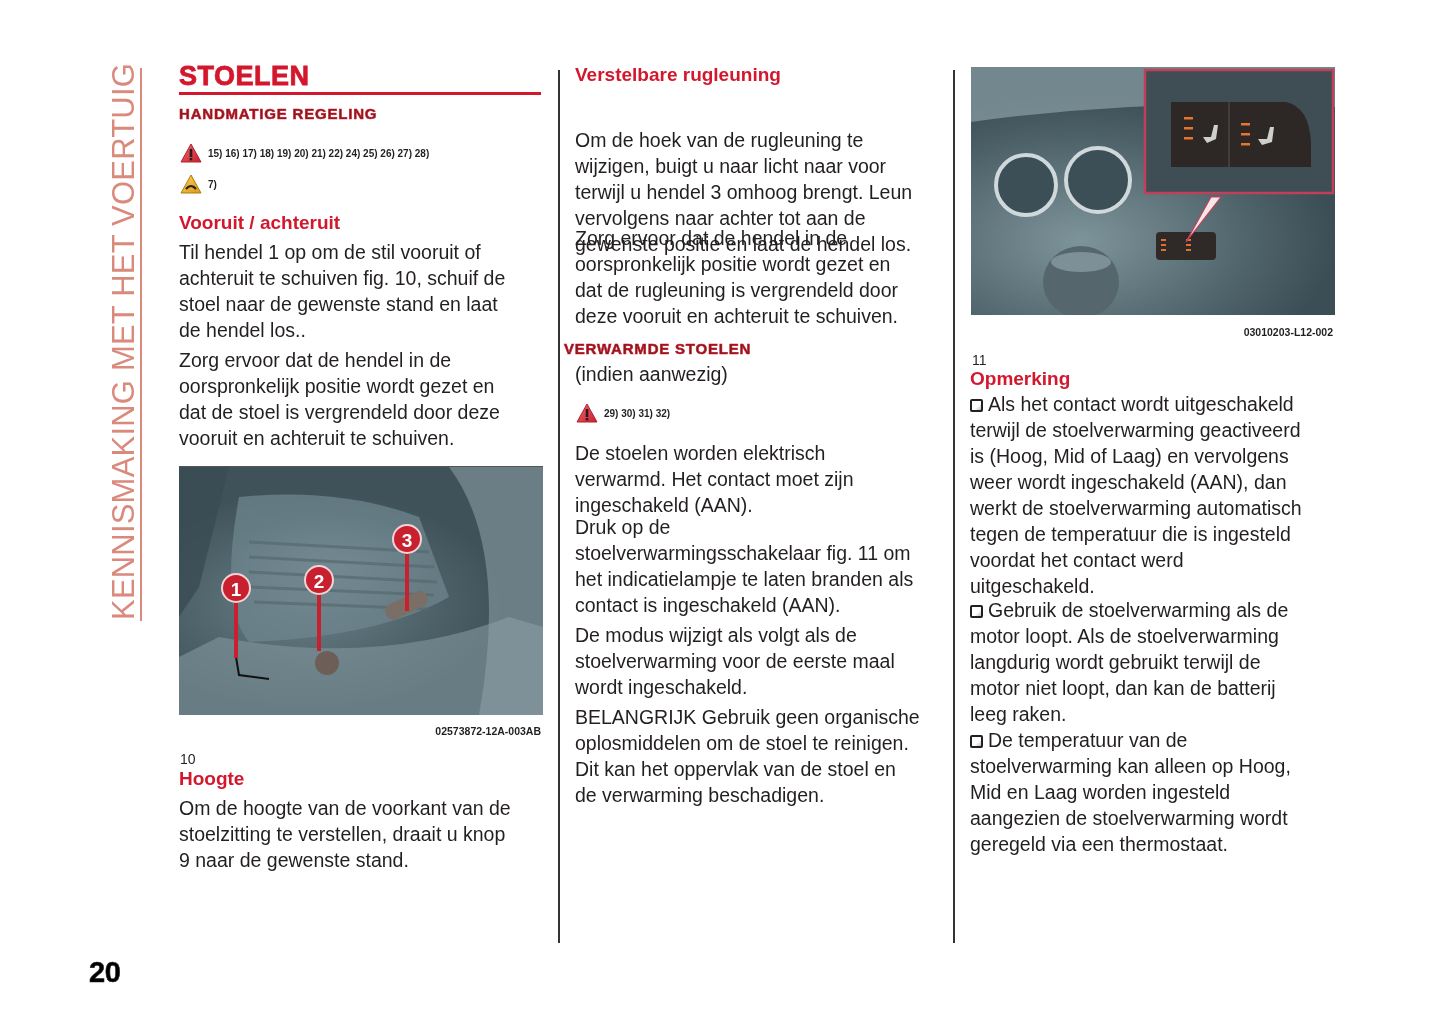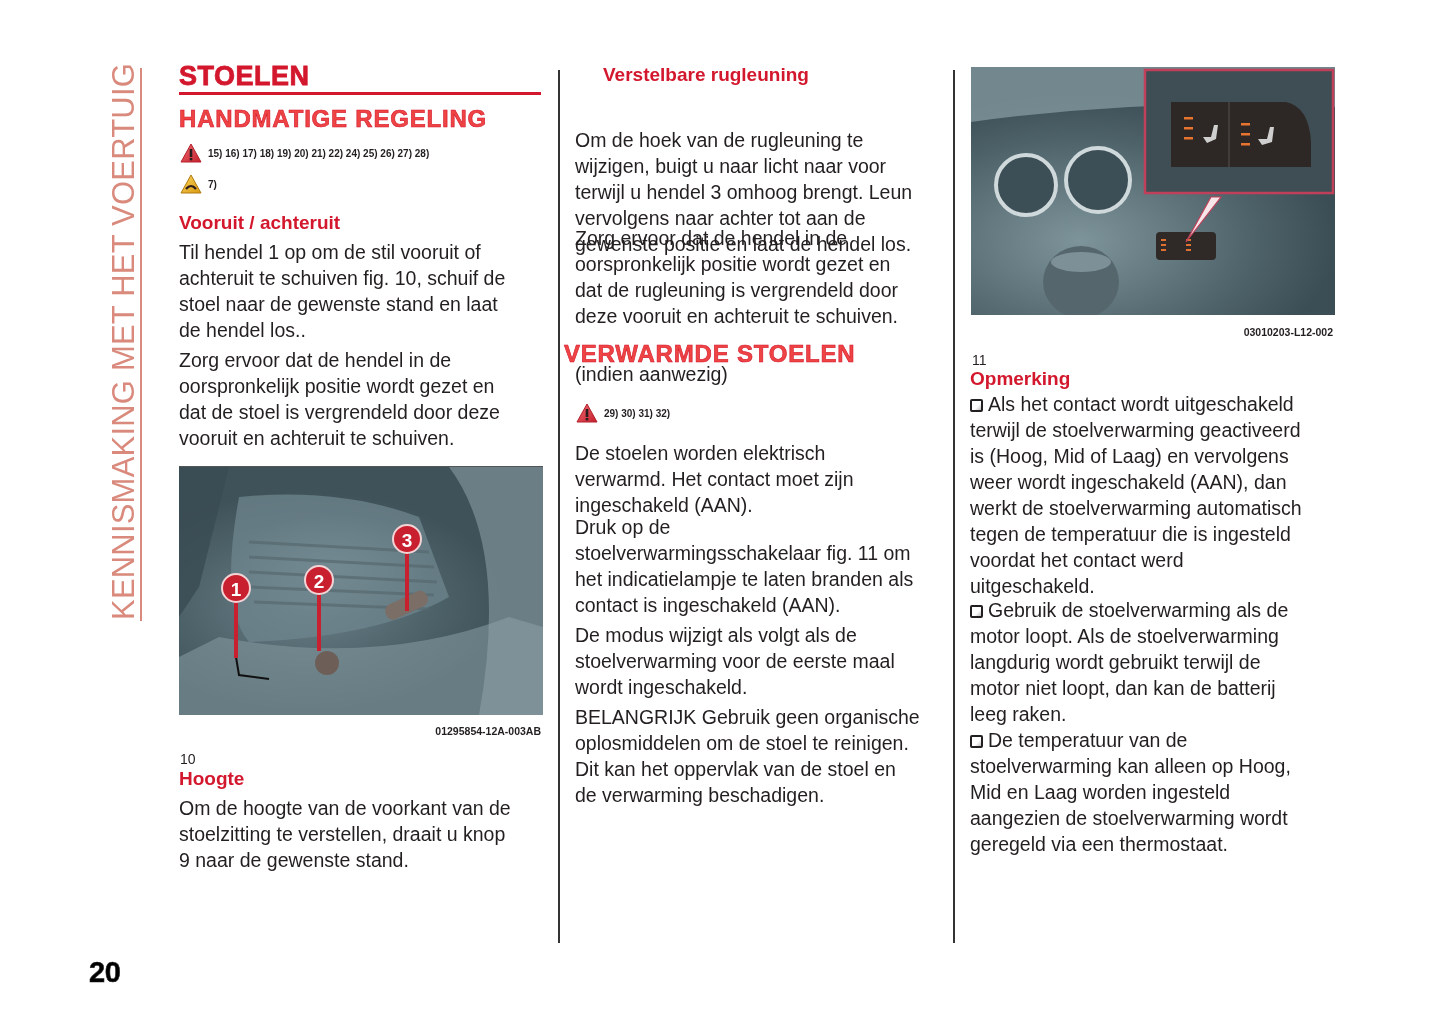--- a/index.html
+++ b/index.html
@@ -14,21 +14,21 @@
   }
   .side-rule { position: absolute; left: 140px; top: 68px; width: 1.5px; height: 553px; background: #d98a7c; }
 
   .vdiv { position: absolute; width: 1.5px; background: #333; }
   .vdiv1 { left: 558px; top: 70px; height: 873px; }
   .vdiv2 { left: 953px; top: 70px; height: 873px; }
 
   .h1 { position: absolute; font-family: "Liberation Sans", sans-serif; font-weight: 900;
         color: #d3172d; font-size: 27px; letter-spacing: 0.5px; -webkit-text-stroke: 0.8px #d3172d; }
   .h1-rule { position: absolute; height: 2.5px; background: #d3172d; }
-  .h2 { position: absolute; font-weight: 900; color: #ef4444; font-size: 24px; letter-spacing: 0.8px;
+  .h2 { position: absolute; font-weight: 900; color: #7f1d1d; font-size: 15px; letter-spacing: 0.8px;
         -webkit-text-stroke: 0.6px #d3172d; white-space: nowrap; }
   .h3 { position: absolute; font-weight: 700; color: #d3172d; font-size: 19px; white-space: nowrap; }
 
   .p { position: absolute; font-size: 19.5px; line-height: 26px; color: #231f20; font-weight: 400; white-space: pre-line; }
   .sub { position: absolute; font-size: 19.5px; color: #231f20; }
 
   .warn { position: absolute; display: flex; align-items: center; gap: 6px; }
   .warn .refs { font-size: 10px; font-weight: 700; color: #231f20; white-space: nowrap; }
   .tri { width: 22px; height: 20px; display: inline-block; }
 
@@ -121,28 +121,28 @@
     <path d="M57 190 L60 208 L90 212" fill="none" stroke="#111" stroke-width="2"></path>
   </svg>
   <div class="marker-pin" style="left:55px; top:133px; height:58px;"></div>
   <div class="marker" style="left:42px; top:106px;">1</div>
   <div class="marker-pin" style="left:138px; top:124px; height:60px;"></div>
   <div class="marker" style="left:125px; top:98px;">2</div>
   <div class="marker-pin" style="left:226px; top:84px; height:60px;"></div>
   <div class="marker" style="left:213px; top:57px;">3</div>
 </div>
 <div class="fig-cap-num" style="left:180px; top:723px;">10</div>
-<div class="fig-cap-code" style="left:380px; top:725px; width:161px;">01295854-12A-003AB</div>
+<div class="fig-cap-code" style="left:380px; top:725px; width:161px;">02573872-12A-003AB</div>
 
 <div class="h3" style="left:179px; top:768px;">Hoogte</div>
 <div class="p" style="left:179px; top:795px; width:370px;">Om de hoogte van de voorkant van de
 stoelzitting te verstellen, draait u knop
 9 naar de gewenste stand.</div>
 
-<div class="h3" style="left:575px; top:64px;margin-left:28px;">Verstelbare rugleuning</div>
+<div class="h3" style="left:575px; top:64px;">Verstelbare rugleuning</div>
 <div class="p" style="left:575px; top:91px; width:370px;margin-top:36px;">Om de hoek van de rugleuning te
 wijzigen, buigt u naar licht naar voor
 terwijl u hendel 3 omhoog brengt. Leun
 vervolgens naar achter tot aan de
 gewenste positie en laat de hendel los.</div>
 <div class="p" style="left:575px; top:225px; width:370px;">Zorg ervoor dat de hendel in de
 oorspronkelijk positie wordt gezet en
 dat de rugleuning is vergrendeld door
 deze vooruit en achteruit te schuiven.</div>
 

